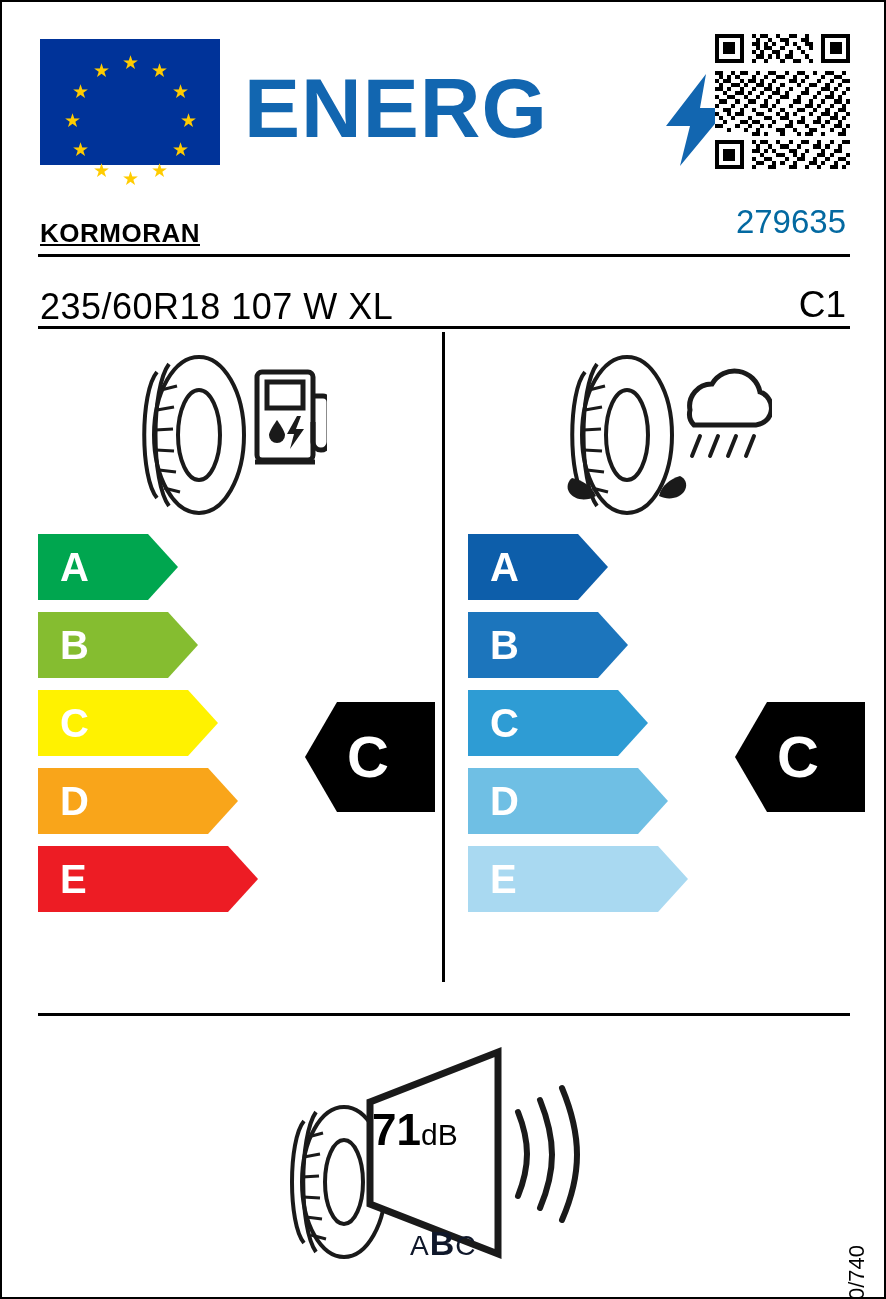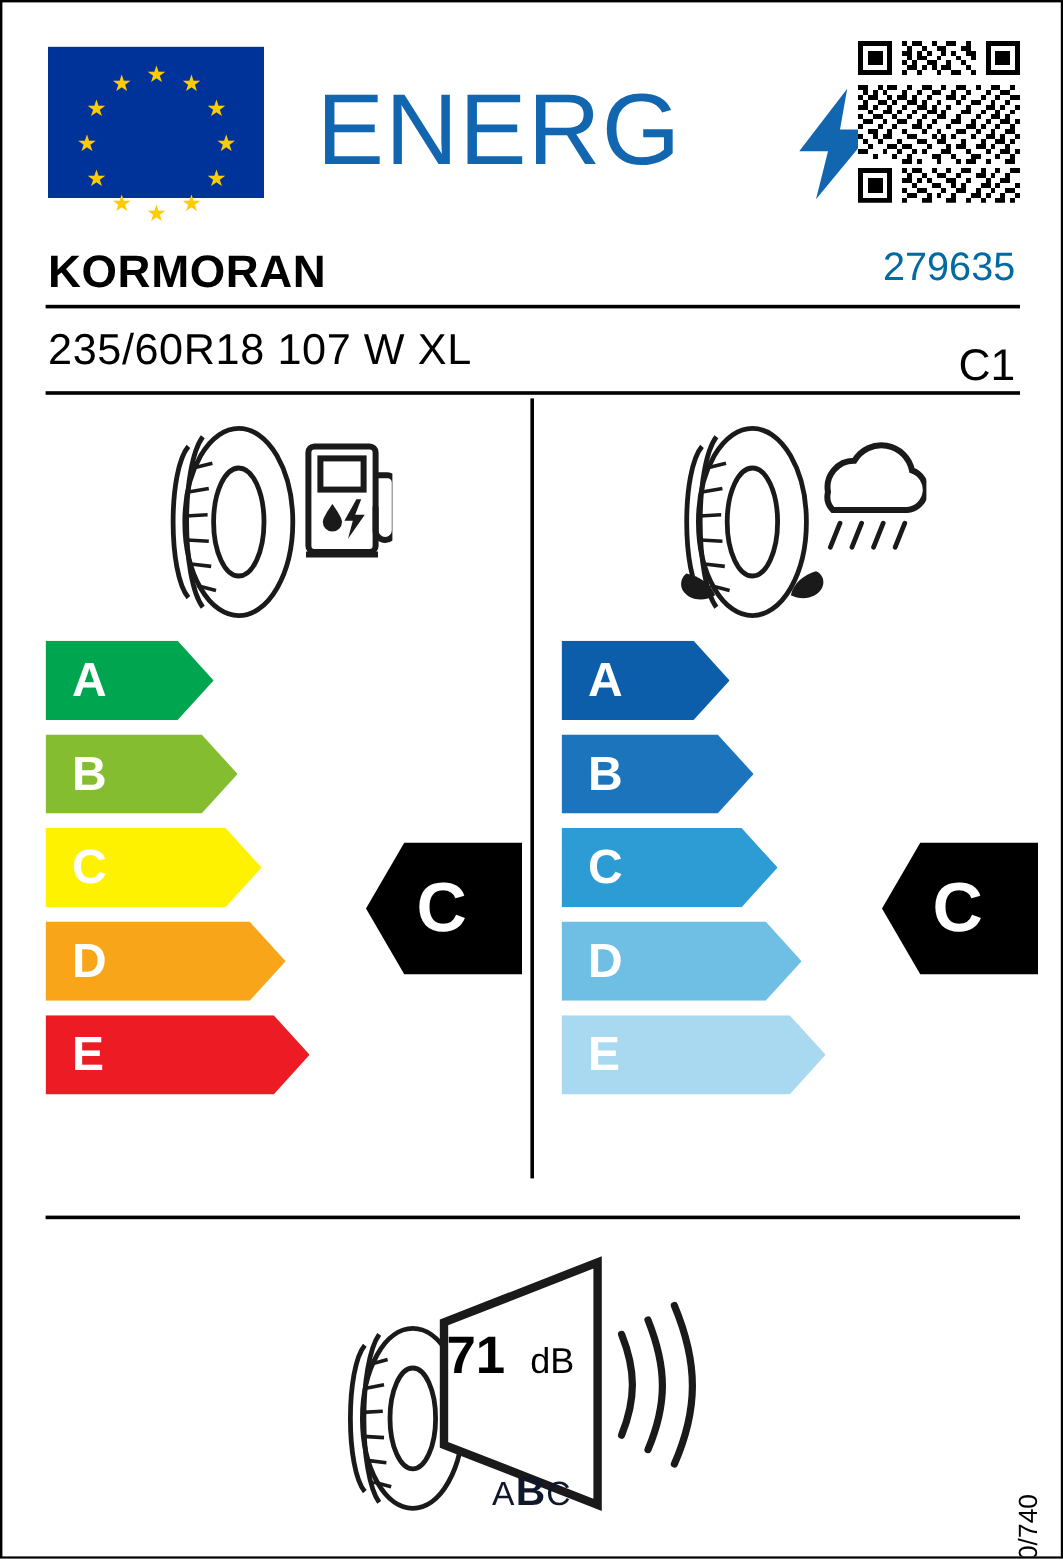--- a/index.html
+++ b/index.html
@@ -41,24 +41,24 @@
     position: absolute;
     color: #FFCC00;
     font-size: 19px;
     line-height: 19px;
     width: 19px;
     height: 19px;
     text-align: center;
   }
   .energ-word {
     position: absolute;
-    left: 224px;
+    left: 204px;
     top: 26px;
     font-size: 84px;
-    font-weight: normal;
+    font-weight: bold;
     letter-spacing: 1px;
     color: #1266b0;
     font-family: "Liberation Sans", sans-serif;
     text-align: center;
   }
   .bolt {
     position: absolute;
     left: 626px;
     top: 40px;
     width: 62px;
@@ -79,37 +79,38 @@
   }
   .rule-h1 { left: 36px; top: 252px; width: 812px; height: 3px; }
   .rule-h2 { left: 36px; top: 324px; width: 812px; height: 3px; }
   .rule-h3 { left: 36px; top: 1011px; width: 812px; height: 3px; }
   .rule-v  { left: 440px; top: 330px; width: 3px; height: 650px; }
 
   
   .brand {
     position: absolute;
     left: 38px;
-    top: 204px;
-    font-size: 38px;
+    top: 216px;
+    font-size: 26px;
     font-weight: bold;
     letter-spacing: 0.5px;
     color: #000;
+    text-decoration: underline;
   }
   .code {
     position: absolute;
     right: 38px;
     top: 201px;
     font-size: 33px;
     color: #0369a1;
   }
   .tyre-size {
     position: absolute;
     left: 38px;
-    top: 268px;
+    top: 284px;
     font-size: 36px;
     color: #000;
     letter-spacing: 0.5px;
   }
   .tyre-class {
     position: absolute;
     right: 38px;
     top: 282px;
     font-size: 37px;
     color: #000;
@@ -181,21 +182,20 @@
     left: 370px;
     top: 1103px;
     font-size: 44px;
     font-weight: bold;
     color: #000;
     letter-spacing: 0px;
   }
   .noise-db .unit {
     font-size: 30px;
     font-weight: normal;
-    margin-left: 21px;
   }
   .noise-classes {
     position: absolute;
     left: 408px;
     top: 1222px;
     font-size: 28px;
     color: #0f172a;
     letter-spacing: 1px;
   }
   .noise-classes .sel {

